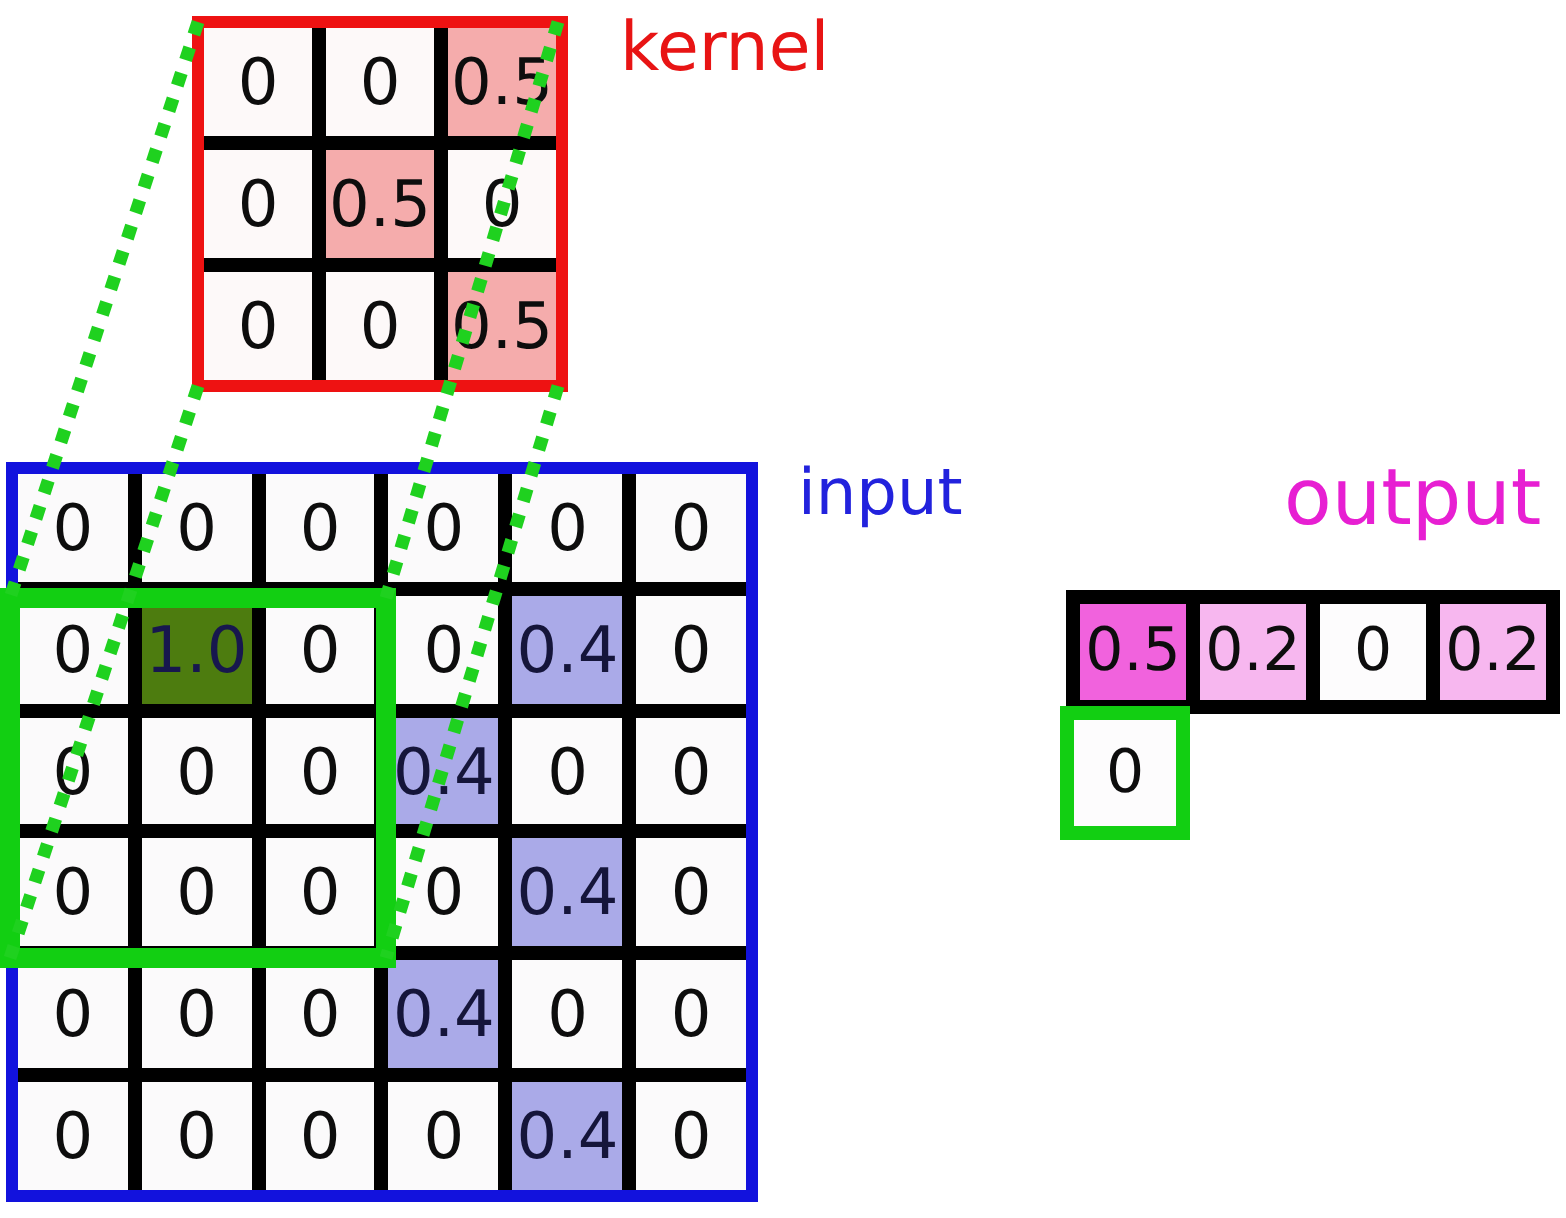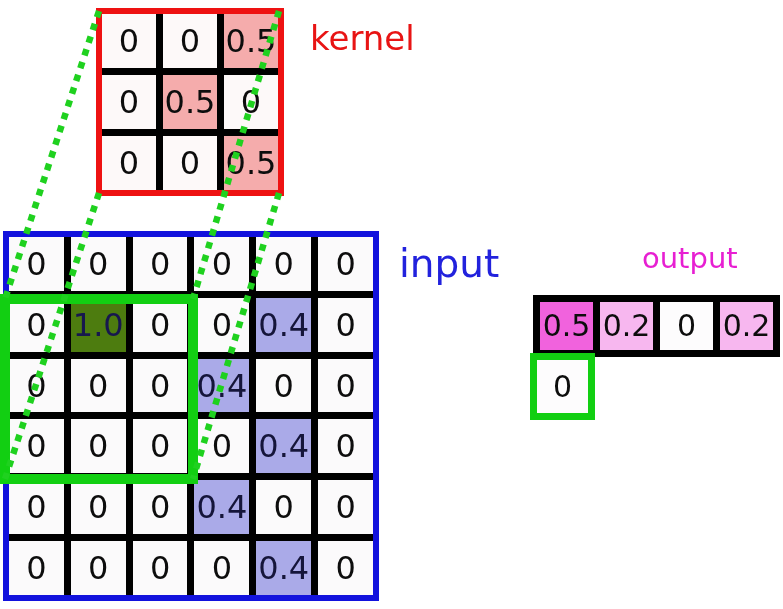--- a/index.html
+++ b/index.html
@@ -17,24 +17,24 @@
   #output-row  { left:533px; top:295px; width:247px; height:62px;
                  border:7px solid #000; background:#000;
                  grid-template-columns:repeat(4,1fr); gap:7px; }
   #output-row .cell { font-size:30px; }
   #green-window { position:absolute; box-sizing:border-box; left:0px; top:294px;
                   width:198px; height:190px; border:10px solid #12cf12; }
   #output-pending { position:absolute; box-sizing:border-box; left:530px; top:353px;
                     width:65px; height:67px; border:7px solid #12cf12; background:#fdfcfd;
                     display:flex; align-items:center; justify-content:center;
                     font-size:30px; color:#0d0d0d; }
-  .label { position:absolute; line-height:1; white-space:nowrap;margin-top:14px; }
+  .label { position:absolute; line-height:1; white-space:nowrap; }
   #kernel-label { left:310px; top:7px;   font-size:34px; color:#e81414; }
-  #input-label  { left:399px; top:230px; font-size:39px; color:#2222dd; }
-  #output-label { left:642px; top:230px; font-size:29px; color:#e71fd2; }
+  #input-label  { left:399px; top:230px; font-size:32px; color:#2222dd; }
+  #output-label { left:642px; top:230px; font-size:39px; color:#e71fd2; }
   #connectors { position:absolute; left:0; top:0; pointer-events:none; }
 </style>
 </head>
 <body>
 
 <div id="canvas">
   <div id="kernel-grid" class="grid">
       <div class="cell" style="background: rgb(253, 249, 249);">0</div>
       <div class="cell" style="background: rgb(253, 249, 249);">0</div>
       <div class="cell" style="background: rgb(245, 172, 172);">0.5</div>

